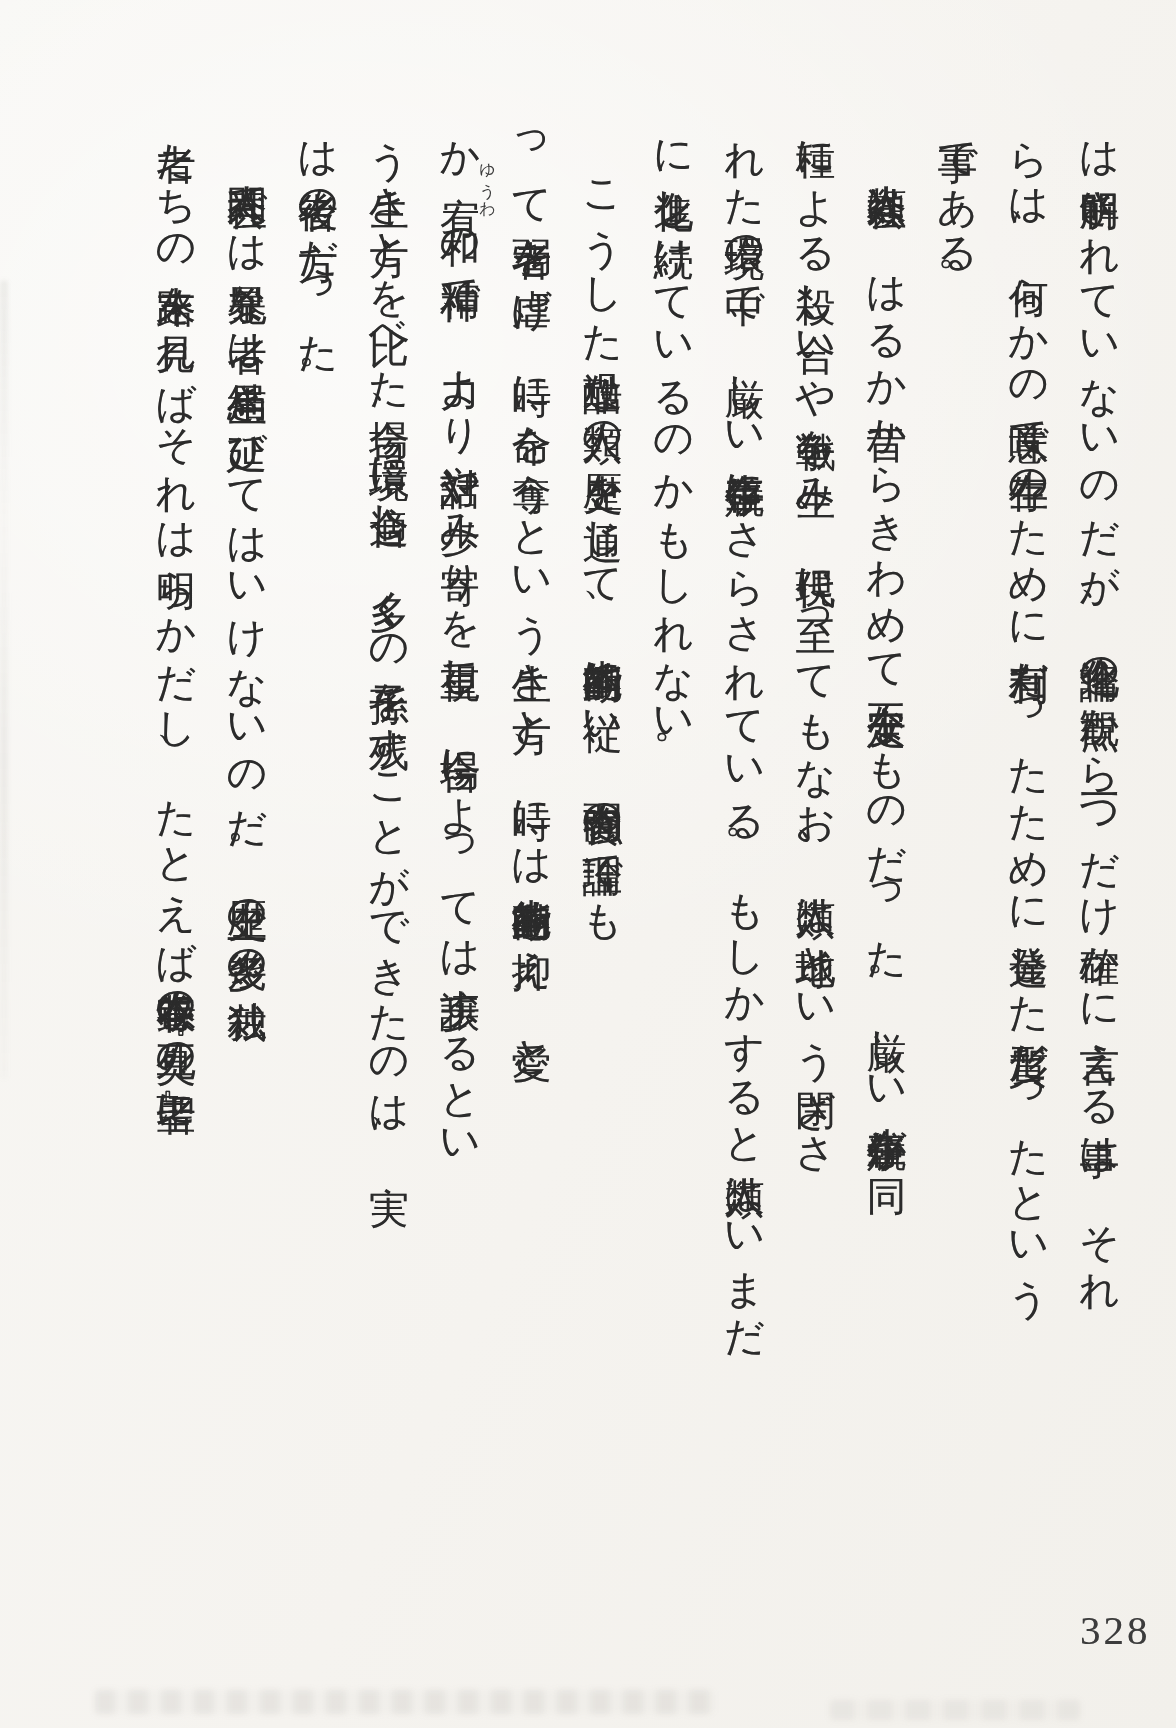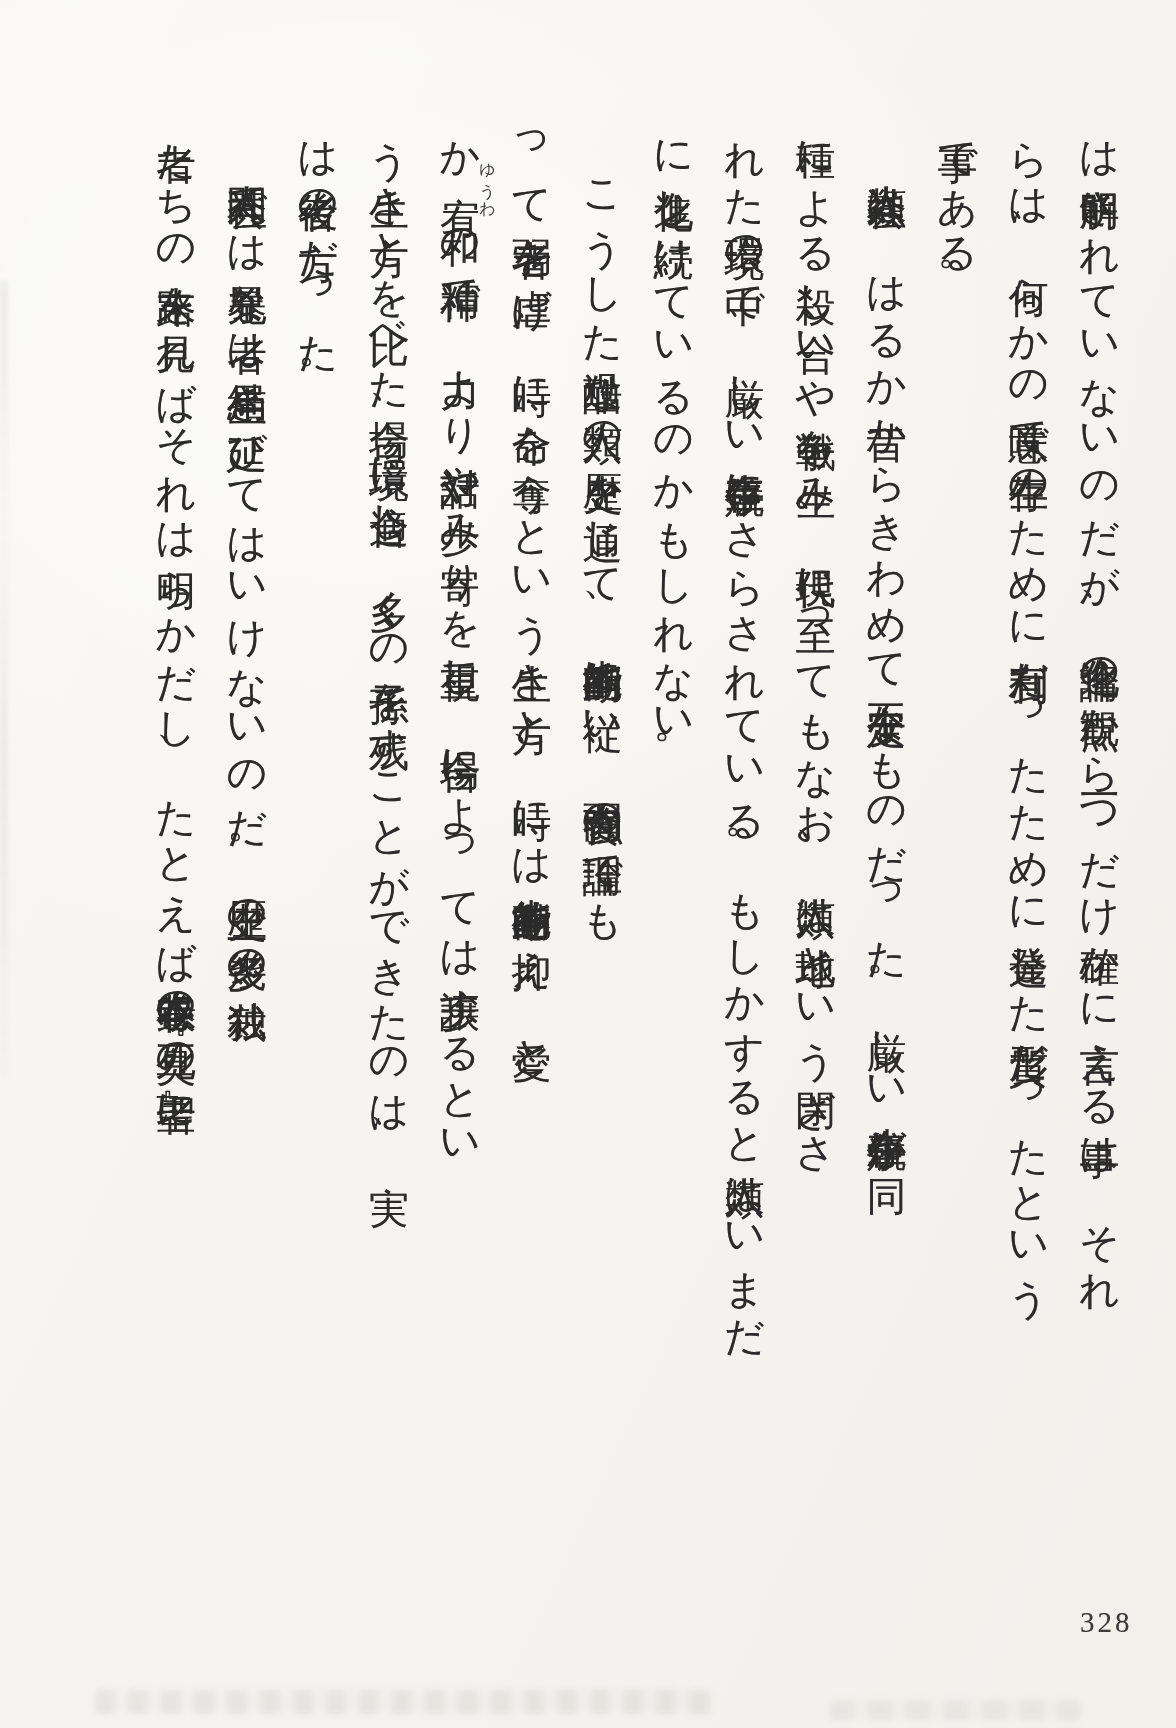--- a/index.html
+++ b/index.html
@@ -46,21 +46,21 @@
   rt {
     font-size: 16px;
     letter-spacing: 1px;
     text-shadow: none;
     color: #3a3a3a;
   }
   .page-number {
     position: absolute;
     left: 1080px;
     top: 1606px;
-    font-size: 29px;
+    font-size: 41px;
     letter-spacing: 3px;
     color: #3c3c3c;
     text-shadow: 0 0 0.6px rgba(60,60,60,0.4);
   }
   
   .showthrough {
     position: absolute;
     pointer-events: none;
     filter: blur(3px);
     border-radius: 4px;

